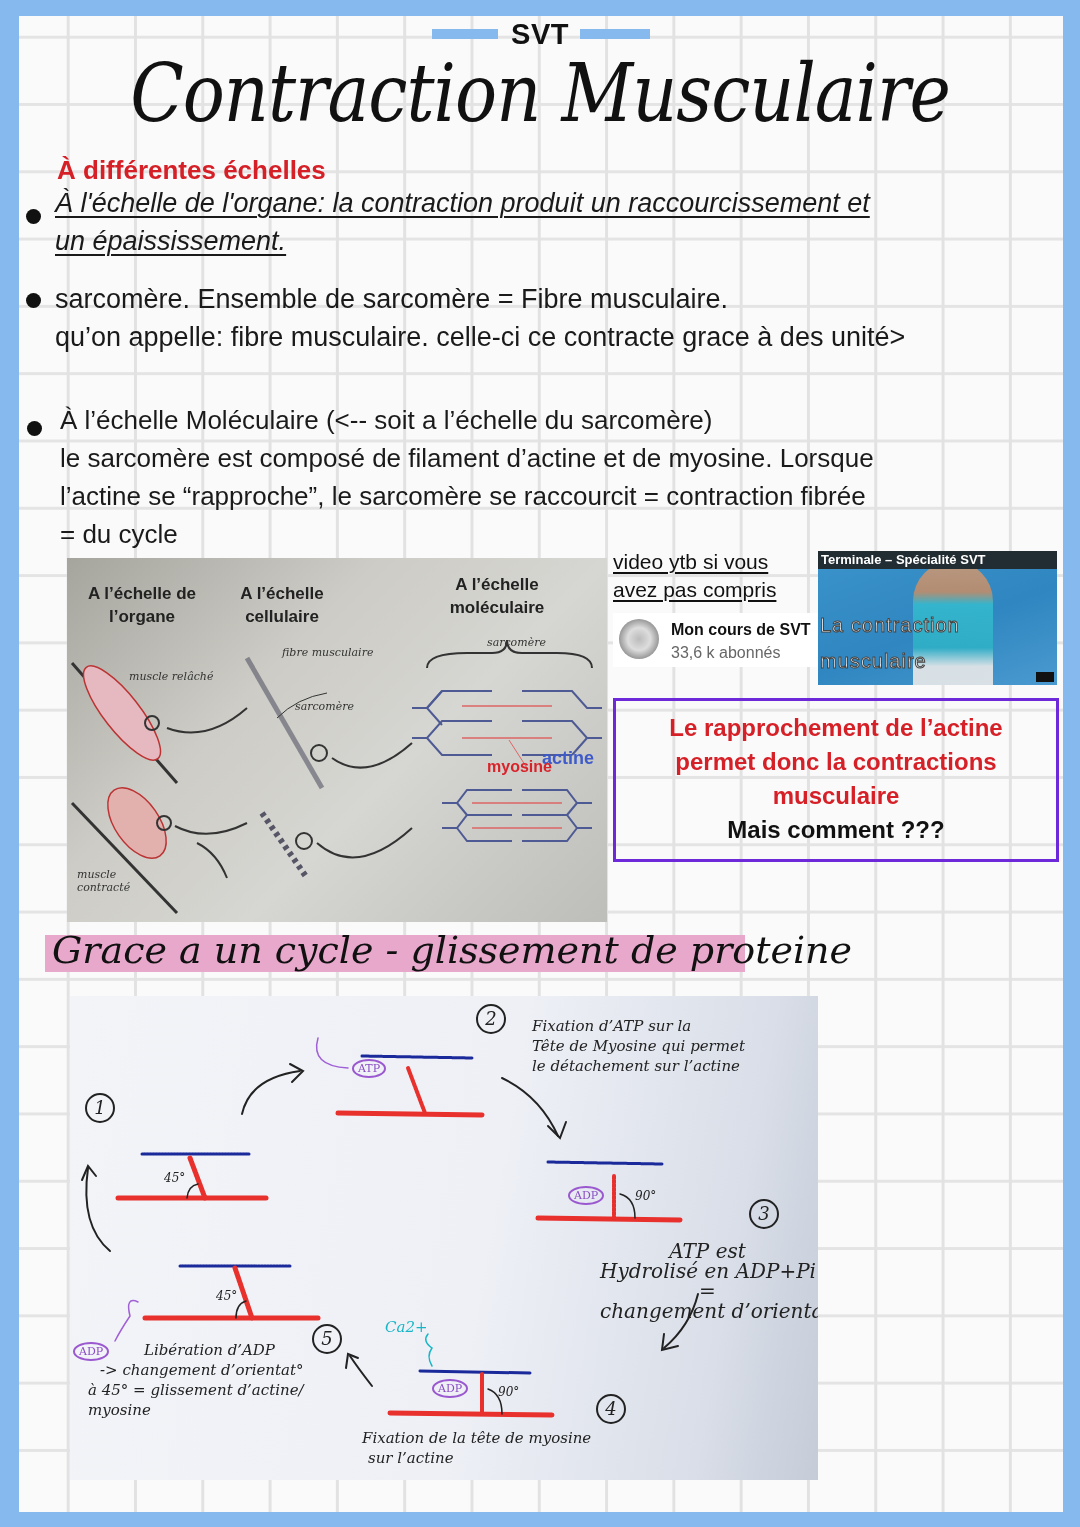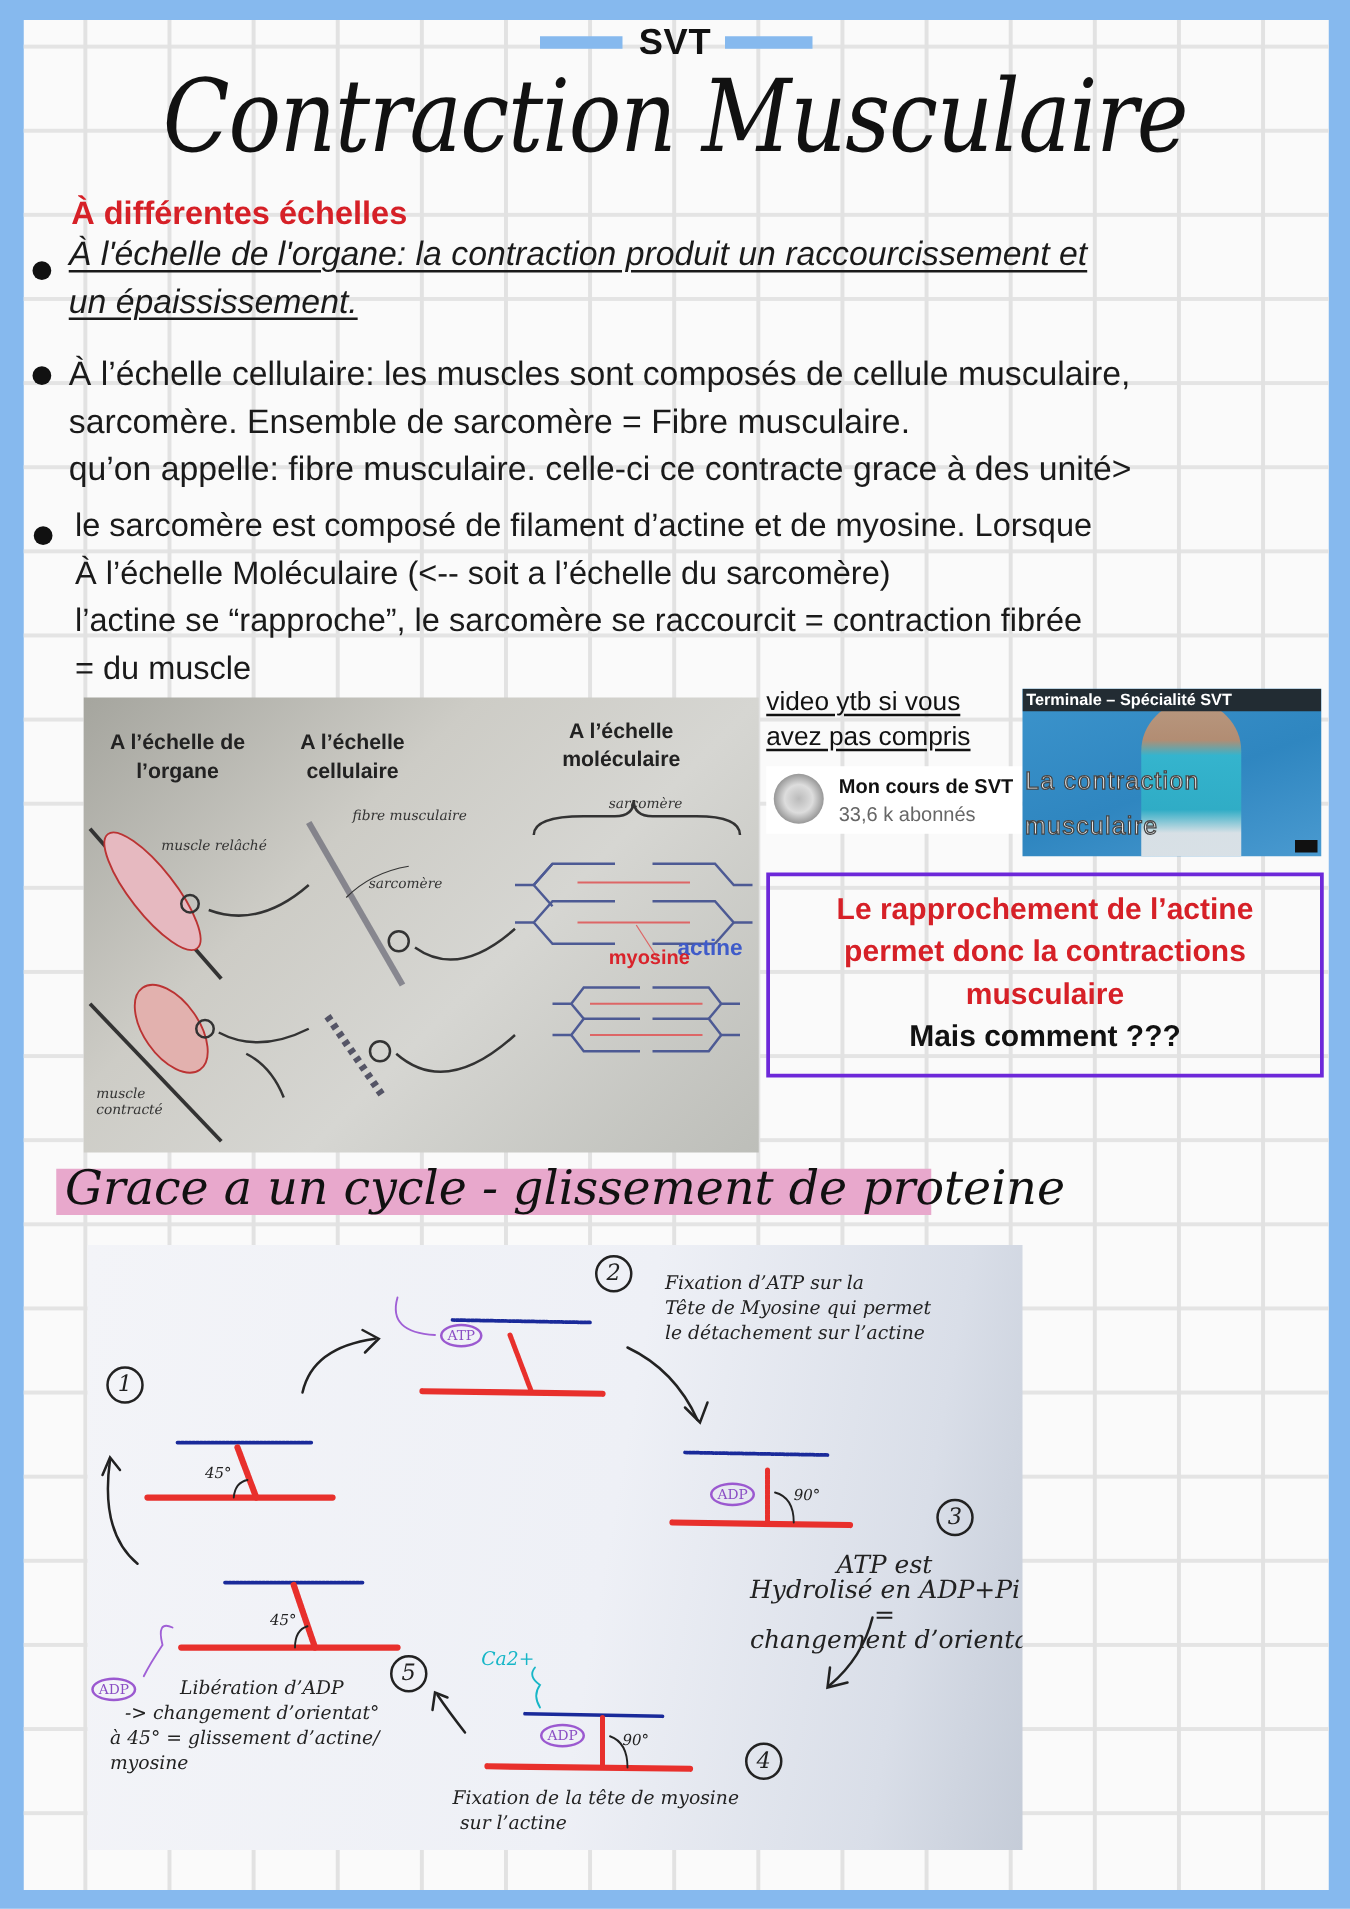--- a/index.html
+++ b/index.html
@@ -63,31 +63,30 @@
 <div class="subtitle">À différentes échelles</div>
 
 <div class="bullet-dot" style="left:26px;top:209px;"></div>
 <div class="btext" style="left:55px;top:184px;font-style:italic;">
   <div><u>À l'échelle de l'organe: la contraction produit un raccourcissement et</u></div>
   <div><u>un épaississement.</u></div>
 </div>
 
 <div class="bullet-dot" style="left:26px;top:293px;"></div>
 <div class="btext" style="left:55px;top:280px;">
-  <div>À l’échelle cellulaire: les muscles sont composés de cellule musculaire,</div>
   <div>sarcomère. Ensemble de sarcomère = Fibre musculaire.</div>
   <div>qu’on appelle: fibre musculaire. celle-ci ce contracte grace à des unité&gt;</div>
 </div>
 
 <div class="bullet-dot" style="left:27px;top:421px;"></div>
 <div class="btext" style="left:60px;top:401px;font-size:26px;">
+  <div>À l’échelle Moléculaire (&lt;-- soit a l’échelle du sarcomère)</div>
   <div>le sarcomère est composé de filament d’actine et de myosine. Lorsque</div>
-  <div>À l’échelle Moléculaire (&lt;-- soit a l’échelle du sarcomère)</div>
   <div>l’actine se “rapproche”, le sarcomère se raccourcit = contraction fibrée</div>
-  <div>= du muscle</div>
+  <div>= du cycle</div>
 </div>
 
 <div class="photo1">
   <div class="p1-head" style="left:10px;top:24px;width:130px;">
     <div>A l’échelle de</div>
       <div>l’organe</div>
   </div>
   <div class="p1-head" style="left:160px;top:24px;width:110px;">
     <div>A l’échelle</div>
       <div>cellulaire</div>

